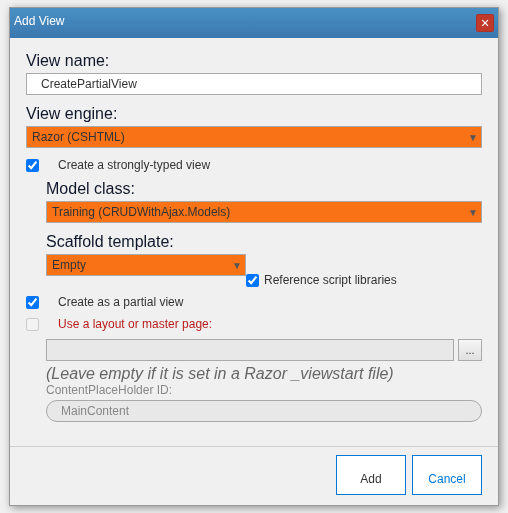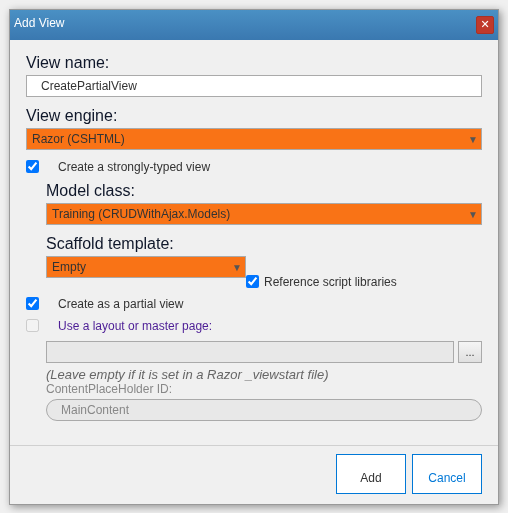--- a/index.html
+++ b/index.html
@@ -102,21 +102,21 @@
     .checkbox-row input[type="checkbox"] {
       width: 13px;
       height: 13px;
       margin: 0;
     }
     .checkbox-label {
       font-size: 12px;
       color: #333;
     }
     .checkbox-label.disabled {
-      color: #4c1d95;
+      color: #b91c1c;
     }
     .indented {
       padding-left: 20px;
     }
     .two-col {
       display: flex;
       align-items: flex-start;
       gap: 0;
     }
     .two-col .left {
@@ -153,21 +153,21 @@
       border: 1px solid #aaa;
       background: linear-gradient(to bottom, #f5f5f5, #e0e0e0);
       font-size: 11px;
       cursor: pointer;
       display: flex;
       align-items: center;
       justify-content: center;
       color: #333;
     }
     .hint-text {
-      font-size: 13px;
+      font-size: 16px;
       color: #666;
       font-style: italic;
     }
     .footer {
       display: flex;
       justify-content: flex-end;
       gap: 6px;
       padding: 8px 16px 10px 16px;
       border-top: 1px solid #d0d0d0;
       margin-top: 4px;

